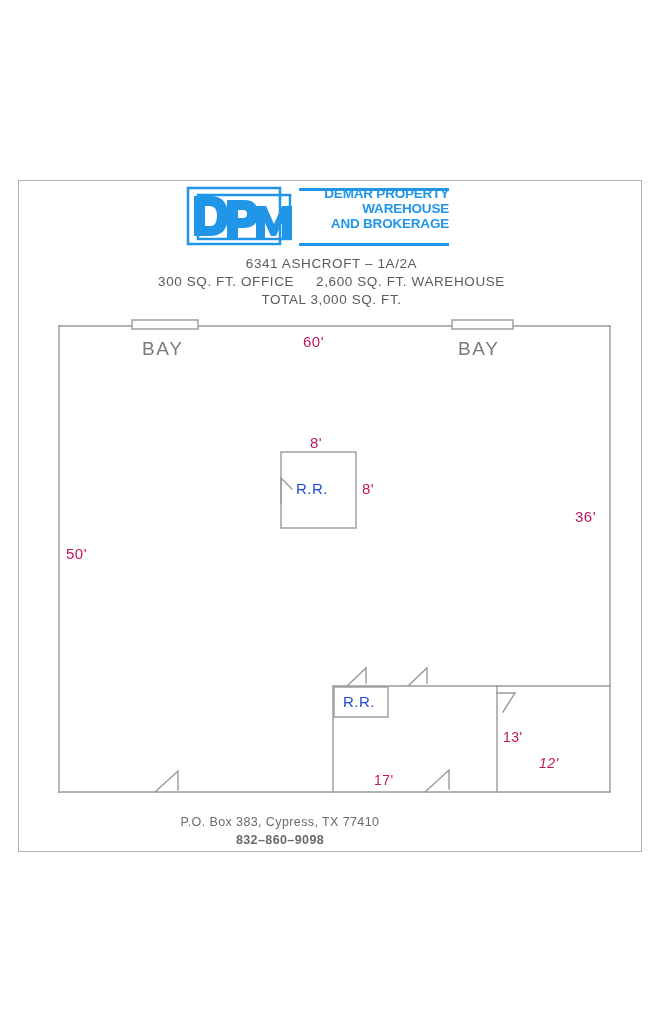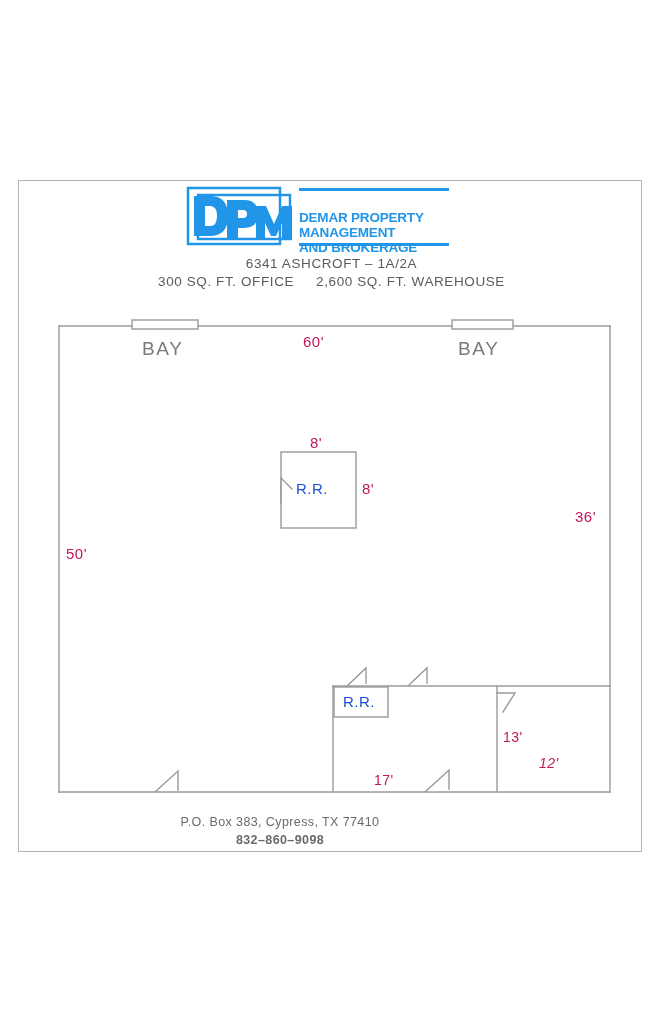--- a/index.html
+++ b/index.html
@@ -45,22 +45,23 @@
   .logo-mark {
     position: absolute;
     left: 0;
     top: 0;
     width: 110px;
     height: 62px;
   }
   .logo-words {
     position: absolute;
     left: 113px;
-    top: 24px;
+    top: 0;
     width: 150px;
+    text-align: right;
   }
   .logo-words .lw {
     display: block;
     color: #2196e8;
     font-weight: bold;
     font-size: 13.5px;
     line-height: 15px;
     letter-spacing: -0.2px;
     font-family: "Liberation Sans", sans-serif;
     white-space: nowrap;
@@ -161,28 +162,29 @@
 
       <path d="M41 14 L58 14 Q72 14 72 28 Q72 42 58 42 L52 42 L52 54 L41 54 Z
                M52 24 L52 32 L57 32 Q61 32 61 28 Q61 24 57 24 Z" fill="#2196e8" fill-rule="evenodd"></path>
 
       <path d="M70 20 L80 20 L88 38 L96 20 L106 20 L106 54 L96 54 L96 37 L90 50 L85 50 L79 37 L79 54 L70 54 Z" fill="#2196e8"></path>
     </svg>
 
     <div class="logo-rule top"></div>
     <div class="logo-words">
       <span class="lw">DEMAR PROPERTY</span>
-      <span class="lw">MANAGEMENT</span>
+      <span class="lw">WAREHOUSE</span>
       <span class="lw">AND BROKERAGE</span>
     </div>
     <div class="logo-rule bot"></div>
   </div>
 
   <div class="hdr hdr-1">6341 ASHCROFT – 1A/2A</div>
   <div class="hdr hdr-2"><span>300 SQ. FT. OFFICE</span><span class="gap"></span><span>2,600 SQ. FT. WAREHOUSE</span></div>
+  <div class="hdr hdr-3">TOTAL 3,000 SQ. FT.</div>
 
   <svg class="plan-svg" viewBox="0 0 663 1024">
     <g stroke="#9a9a9a" stroke-width="1.4" fill="none" stroke-linecap="square">
 
       <line x1="59" y1="326" x2="610" y2="326"></line>
       <line x1="59" y1="326" x2="59" y2="792"></line>
       <line x1="59" y1="792" x2="610" y2="792"></line>
       <line x1="610" y1="326" x2="610" y2="792"></line>
 
       <rect x="132" y="320" width="66" height="9" fill="#ffffff" stroke="#9a9a9a" stroke-width="1.4"></rect>

